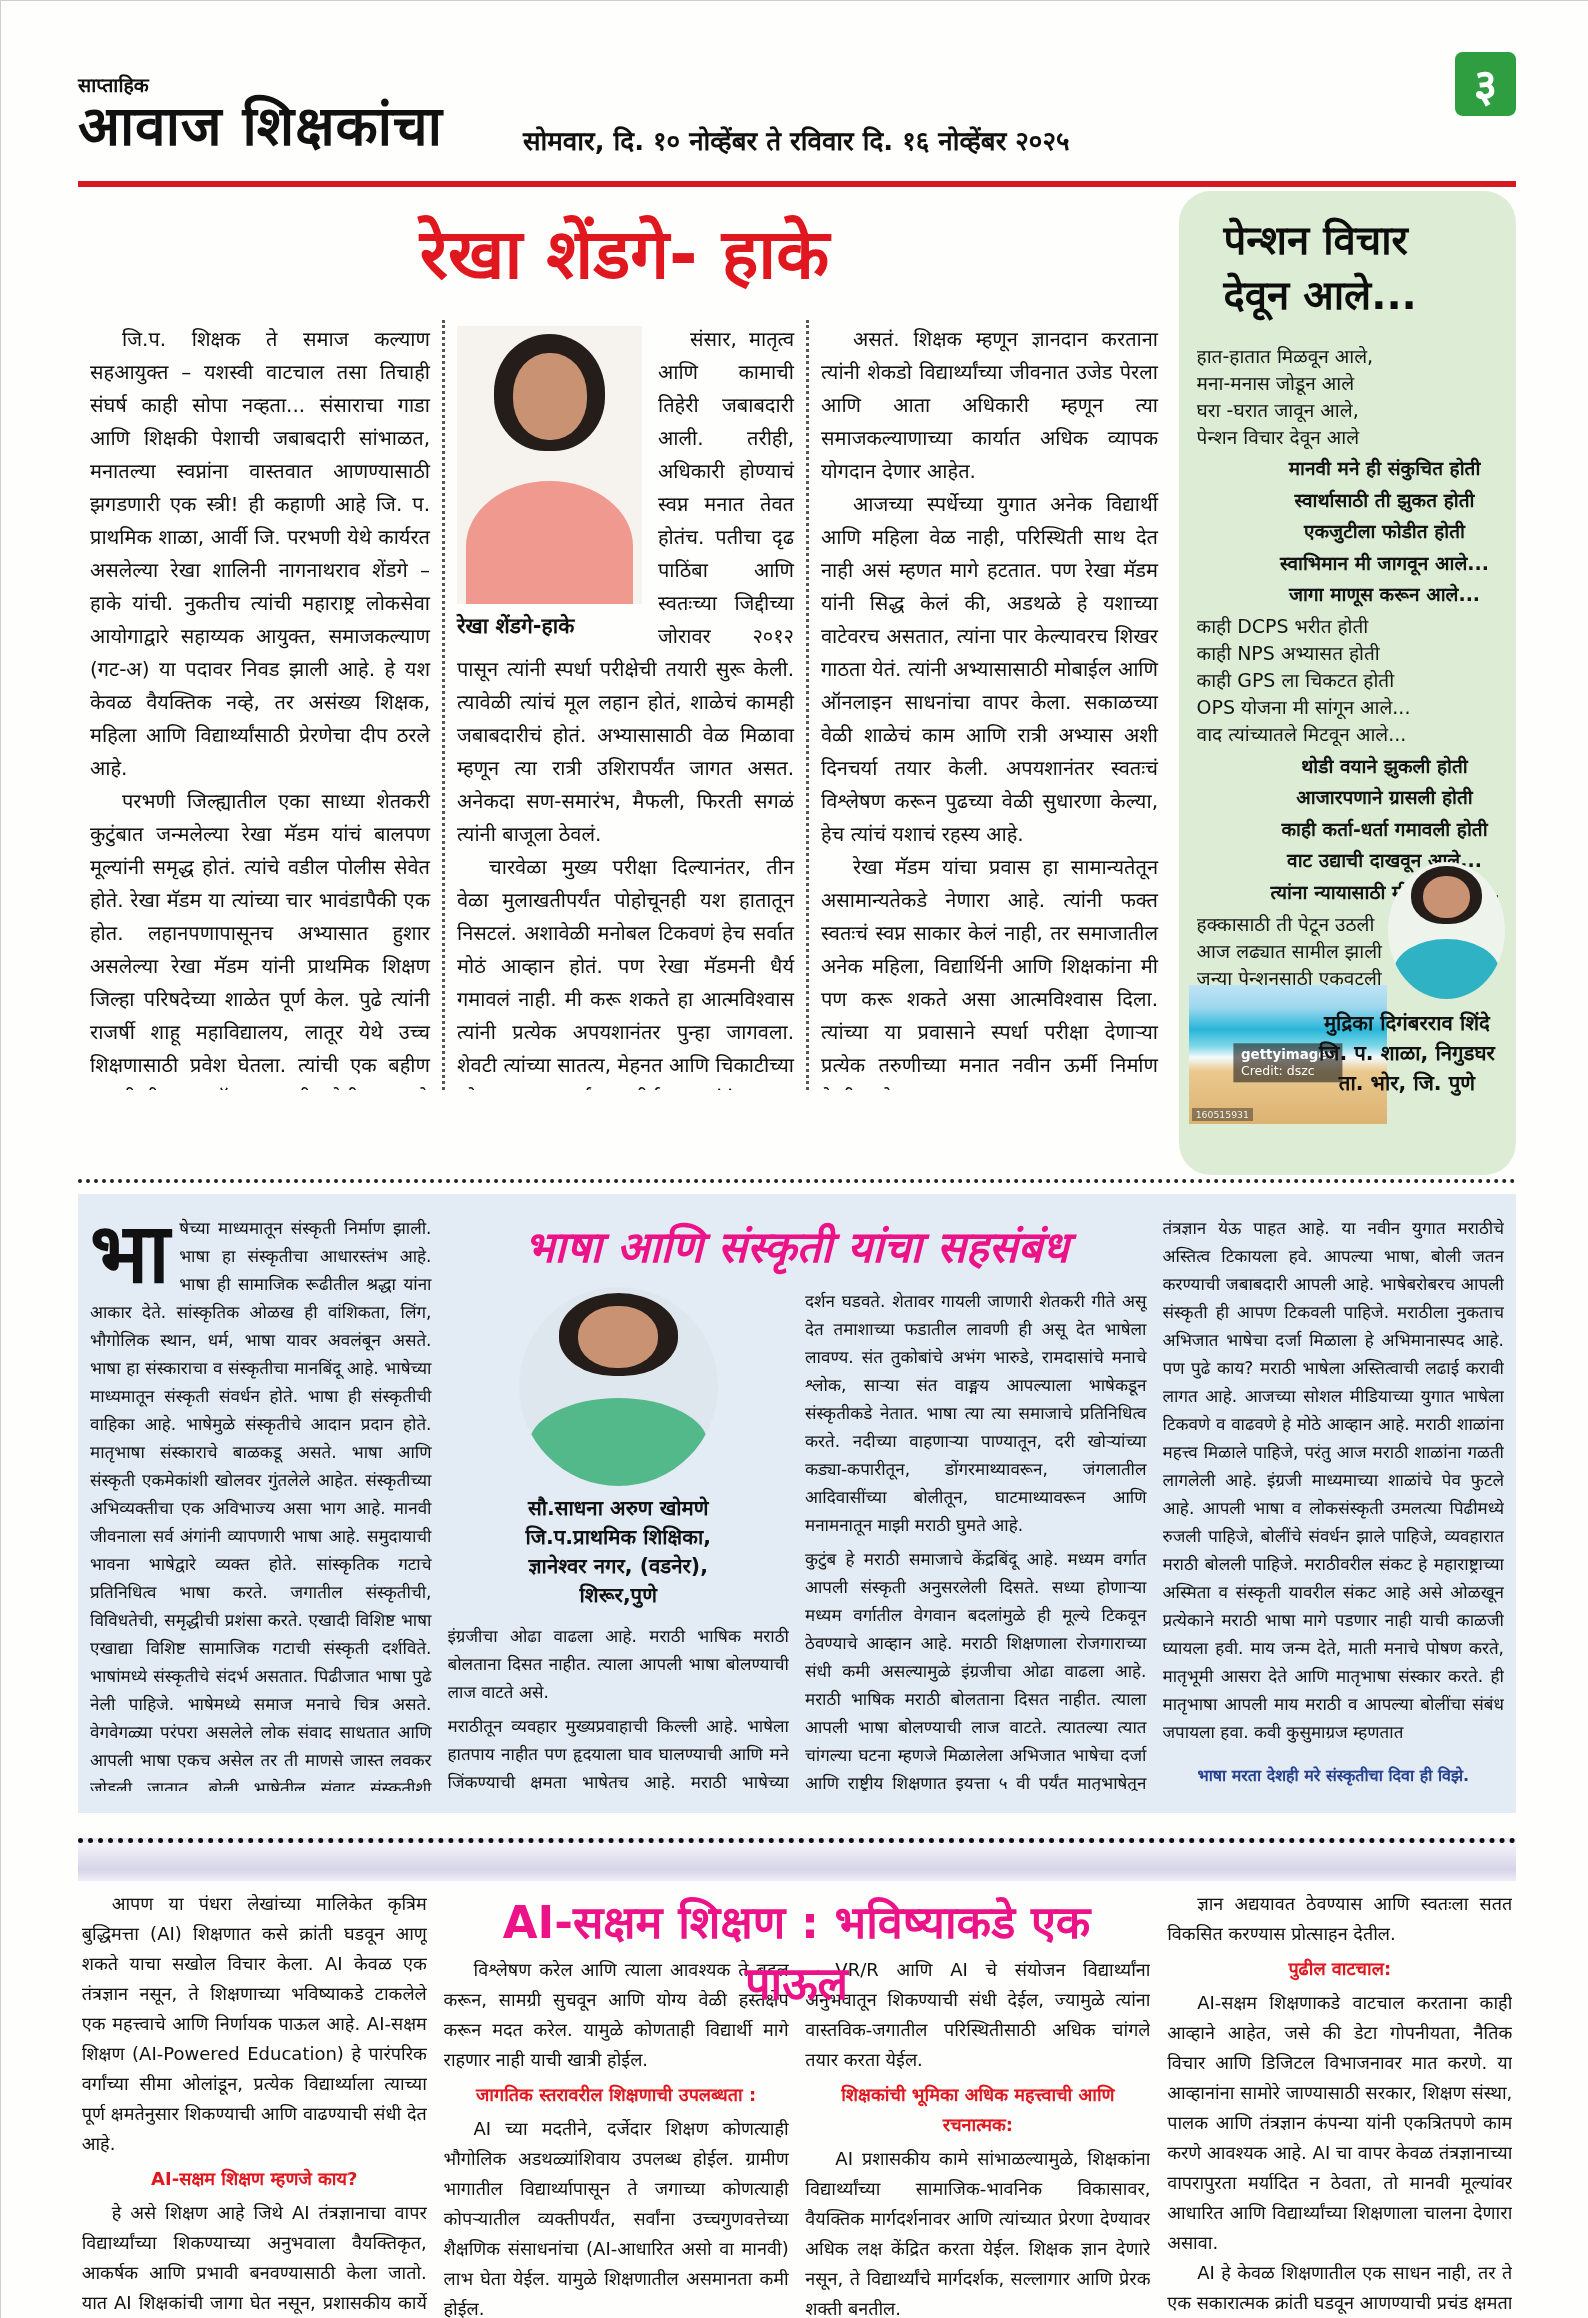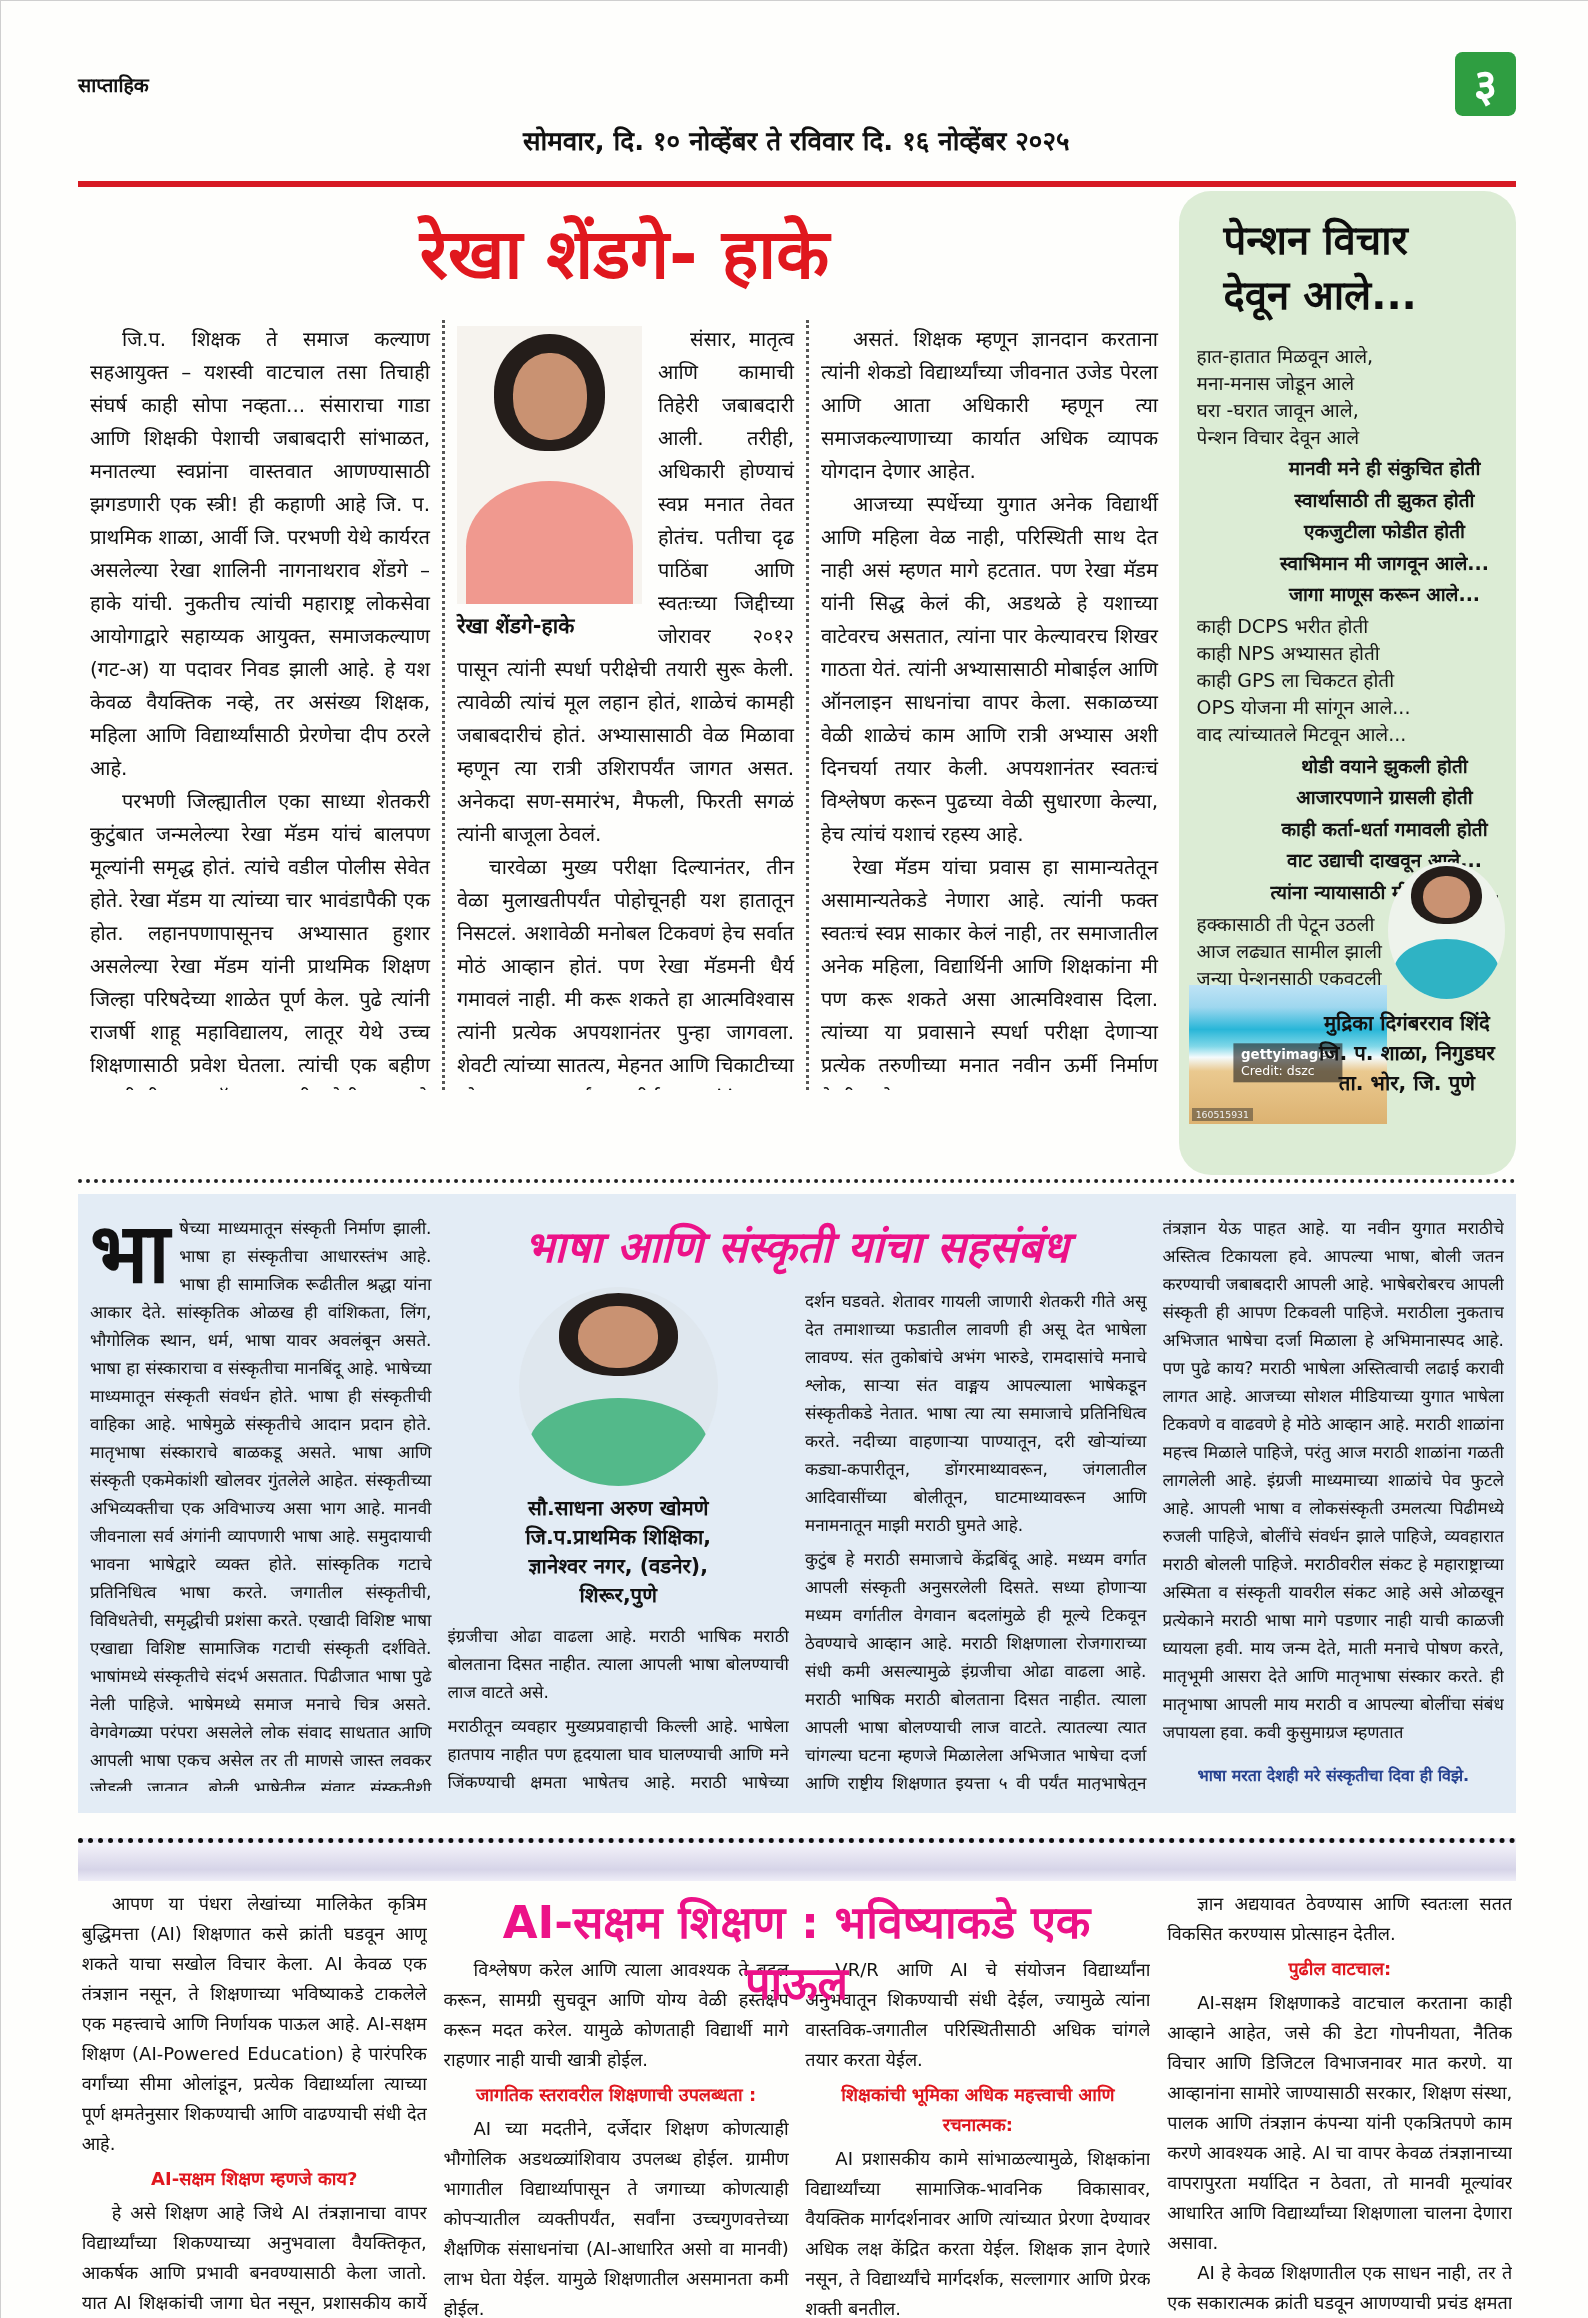--- a/index.html
+++ b/index.html
@@ -87,20 +87,21 @@
   .sub { text-align:center; font-weight:bold; margin:4.6px 0; text-indent:0 !important; }
   .red   { color:#e0171e; }
 </style>
 </head>
 <body>
 
 <div class="page">
 
   <div class="hdr">
     <div class="weekly">साप्ताहिक</div>
+    <div class="paper">आवाज शिक्षकांचा</div>
     <div class="dateline">सोमवार, दि. १० नोव्हेंबर ते रविवार दि. १६ नोव्हेंबर २०२५</div>
     <div class="pagenum">३</div>
   </div>
   <div class="red-rule"></div>
 
   <section class="main-article">
     <h1 class="headline">रेखा शेंडगे- हाके</h1>
     <div class="cols">
       <div class="col">
         <div>

